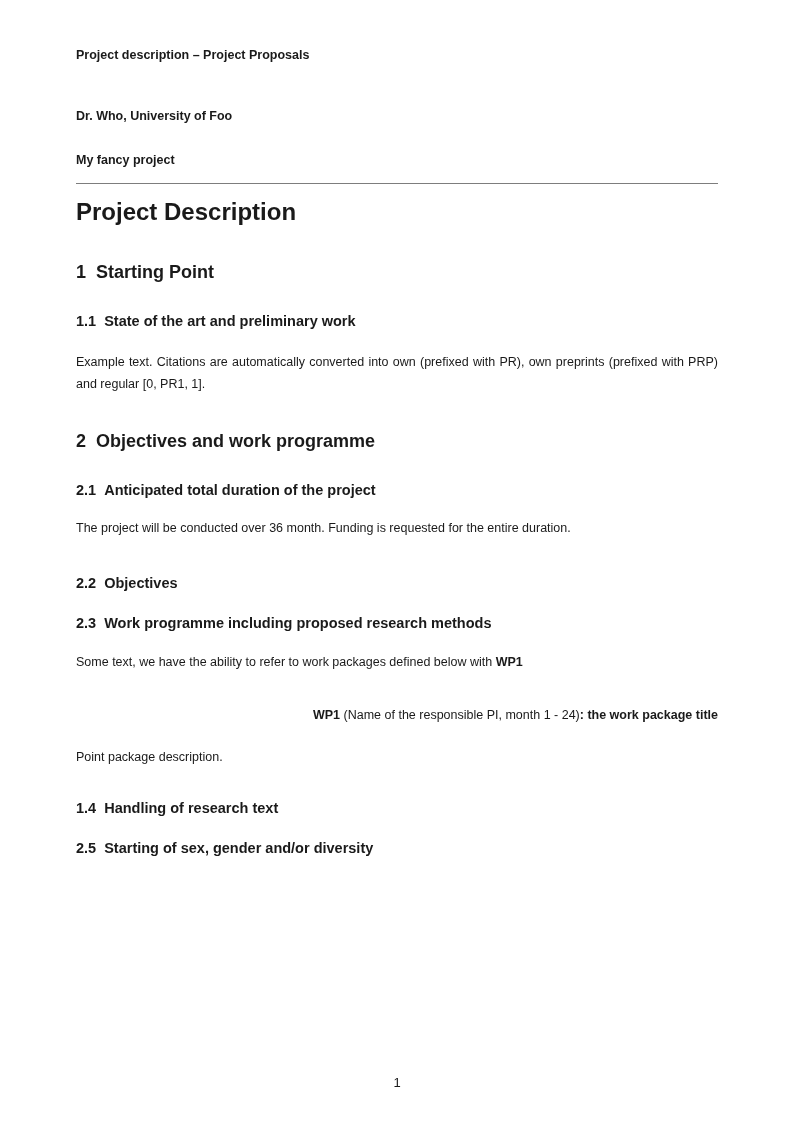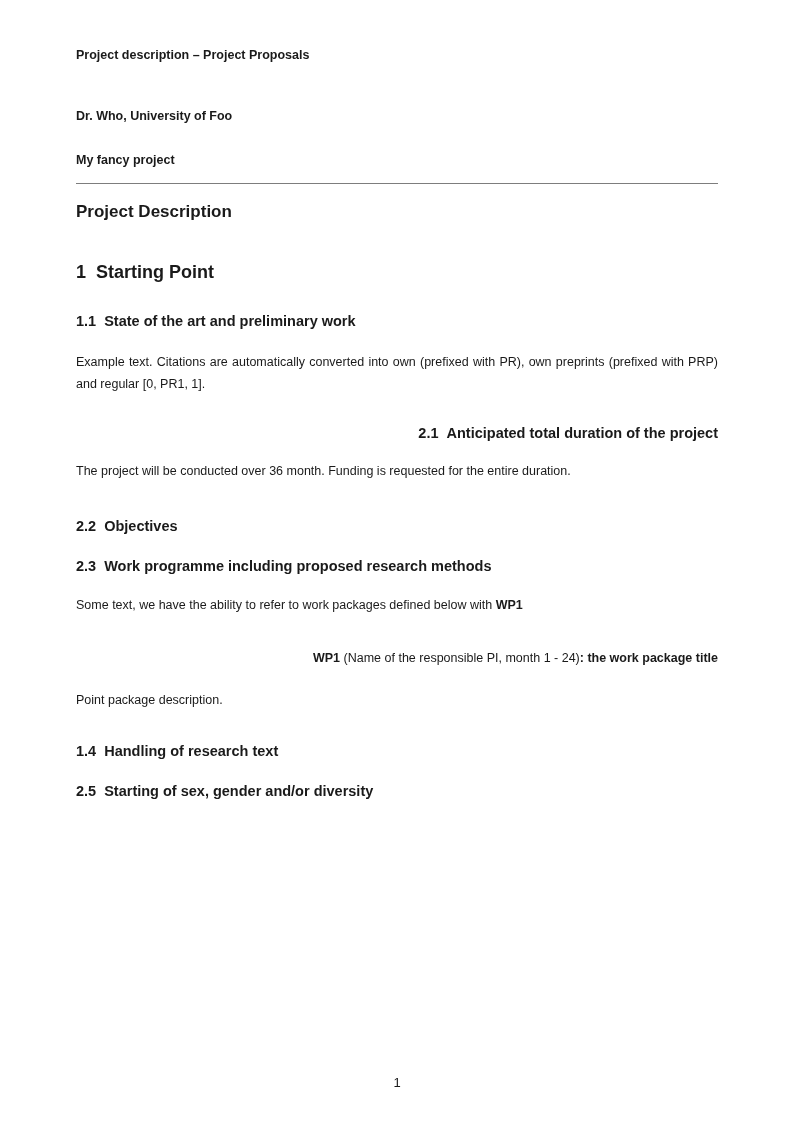--- a/index.html
+++ b/index.html
@@ -22,21 +22,21 @@
   }
   .meta.author  { margin-top: 46px; }
   .meta.project { margin-top: 29px; }
   .rule {
     border: 0;
     border-top: 1px solid #7d7d7d;
     height: 0;
     margin-top: 15px;
   }
   .doc-title {
-    font-size: 17px;
+    font-size: 24px;
     line-height: 22px;
     font-weight: bold;
     margin-top: 17px;
   }
   .section {
     font-size: 18px;
     line-height: 22px;
     font-weight: bold;
   }
   .subsection {
@@ -50,21 +50,21 @@
     font-size: 12.5px;
     line-height: 21.5px;
     font-weight: normal;
   }
   .justify { text-align: justify; }
   .bold { font-weight: bold; }
   .sec-1   { margin-top: 38px; }
   .sub-1-1 { margin-top: 29px; }
   .par-soa { margin-top: 22px; }
   .sec-2   { margin-top: 35px; }
-  .sub-2-1 { margin-top: 29px; text-align: right; }
+  .sub-2-1 { margin-top: 29px; }
   .par-dur { margin-top: 19px; }
   .sub-2-2 { margin-top: 34px; }
   .sub-2-3 { margin-top: 22px; }
   .par-wpi { margin-top: 20px; }
   .par-wp1 { margin-top: 32px; text-align: right; }
   .par-wpd { margin-top: 20px; }
   .sub-2-4 { margin-top: 31px; }
   .sub-2-5 { margin-top: 22px; }
   .page-footer {
     position: absolute;
@@ -95,20 +95,23 @@
   <div class="section sec-1">
     <span class="secnum">1</span><span>Starting Point</span>
   </div>
 
   <div class="subsection sub-1-1">
     <span class="subnum">1.1</span><span>State of the art and preliminary work</span>
   </div>
 
   <p class="body-par justify par-soa">Example text. Citations are automatically converted into own (prefixed with PR), own preprints (prefixed with PRP) and regular [0, PR1, 1].</p>
 
+  <div class="section sec-2">
+    <span class="secnum">2</span><span>Objectives and work programme</span>
+  </div>
 
   <div class="subsection sub-2-1">
     <span class="subnum">2.1</span><span>Anticipated total duration of the project</span>
   </div>
 
   <p class="body-par par-dur">The project will be conducted over 36 month. Funding is requested for the entire duration.</p>
 
   <div class="subsection sub-2-2">
     <span class="subnum">2.2</span><span>Objectives</span>
   </div>

